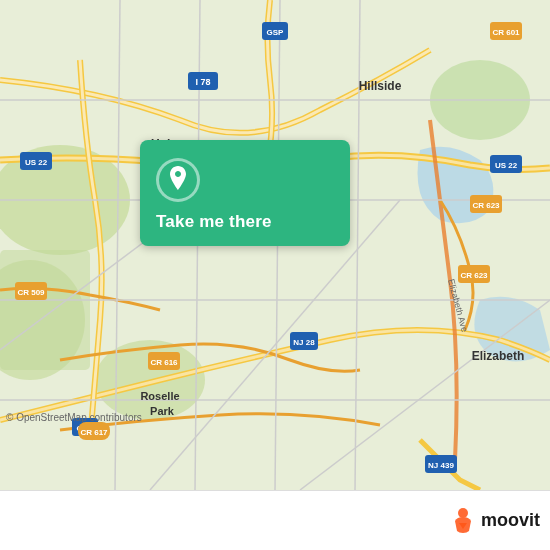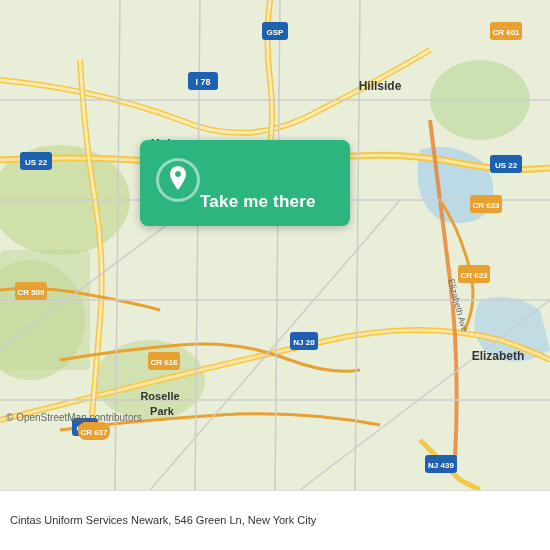--- a/index.html
+++ b/index.html
@@ -72,22 +72,22 @@
 
     
     .take-me-there-overlay {
       position: absolute;
       top: 140px;
       left: 140px;
       width: 210px;
       background: #2db580;
       border-radius: 8px;
       display: flex;
-      flex-direction: row;
-      align-items: flex-end;
+      flex-direction: column;
+      align-items: flex-start;
       padding: 18px 16px 14px 16px;
       box-shadow: 0 2px 8px rgba(0,0,0,0.25);
       cursor: pointer;
     }
 
     .location-pin-circle {
       width: 44px;
       height: 44px;
       background: #2db580;
       border-radius: 50%;
@@ -224,16 +224,23 @@
         <path d="M12 0C7.58 0 4 3.58 4 8c0 5.5 8 16 8 16s8-10.5 8-16c0-4.42-3.58-8-8-8zm0 11c-1.66 0-3-1.34-3-3s1.34-3 3-3 3 1.34 3 3-1.34 3-3 3z" fill="white"></path>
       </svg>
     </div>
     <button class="take-me-there-btn">Take me there</button>
   </div>
 
   <div class="copyright-text">© OpenStreetMap contributors</div>
 </div>
 
 <div id="bottom-bar">
-  <div class="address-text">Cintas Uniform Services Newark, 546 Green Ln, New
-York City</div>
-
+
+  <div class="moovit-logo">
+
+    <svg class="moovit-logo-icon" viewBox="0 0 28 28" xmlns="http://www.w3.org/2000/svg">
+      <circle cx="14" cy="6" r="5" fill="#ff6b35"></circle>
+      <path d="M6,14 Q8,10 14,10 Q20,10 22,14 L20,24 Q18,26 14,26 Q10,26 8,24 Z" fill="#ff6b35"></path>
+      <path d="M10,16 L14,22 L18,16" fill="#ff4500" opacity="0.5"></path>
+    </svg>
+    <span class="moovit-text">moovit</span>
+  </div>
 </div>
 
 </body></html>

